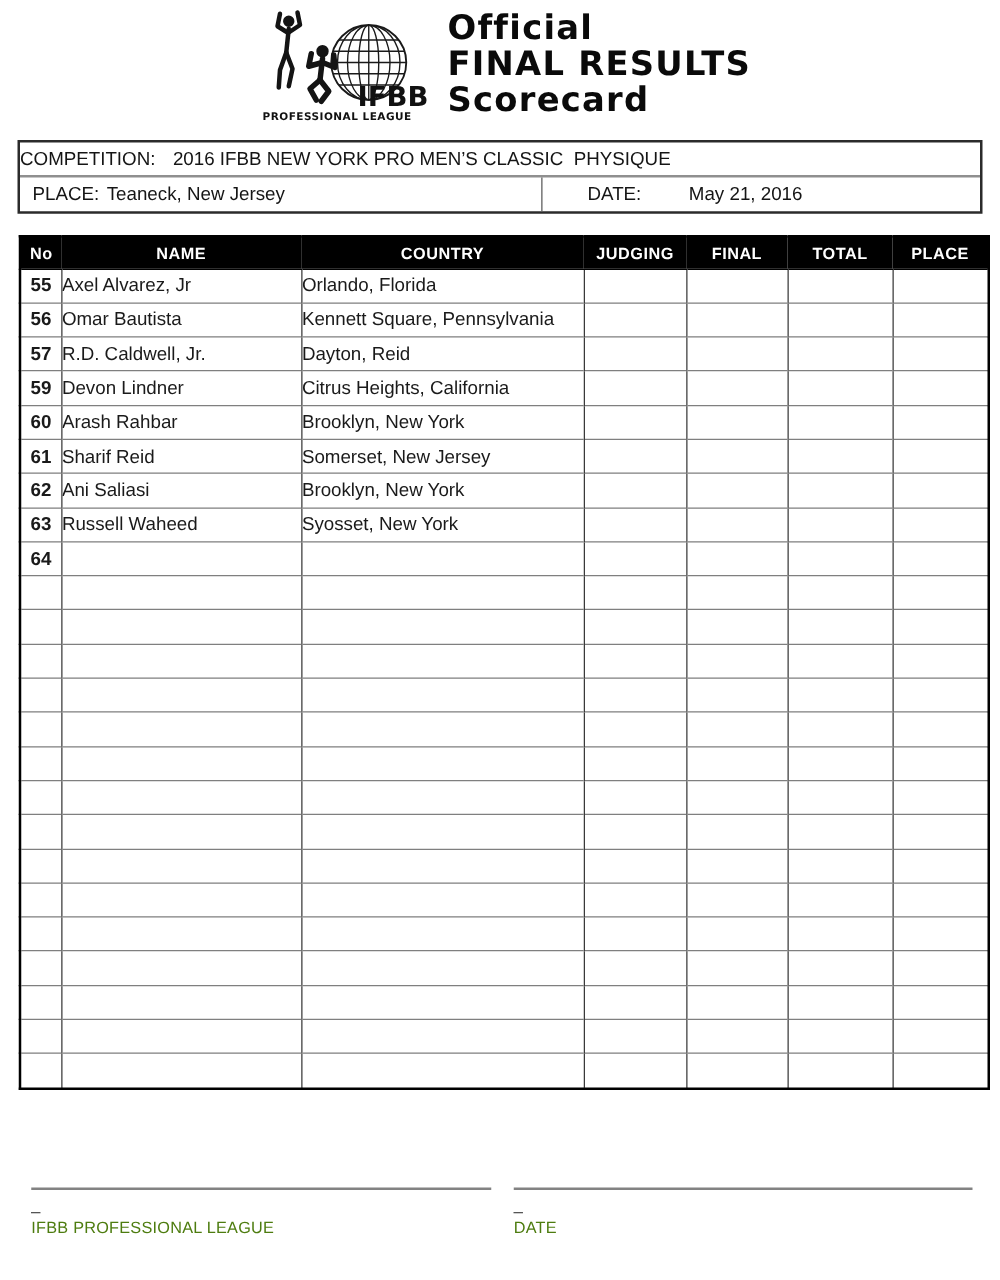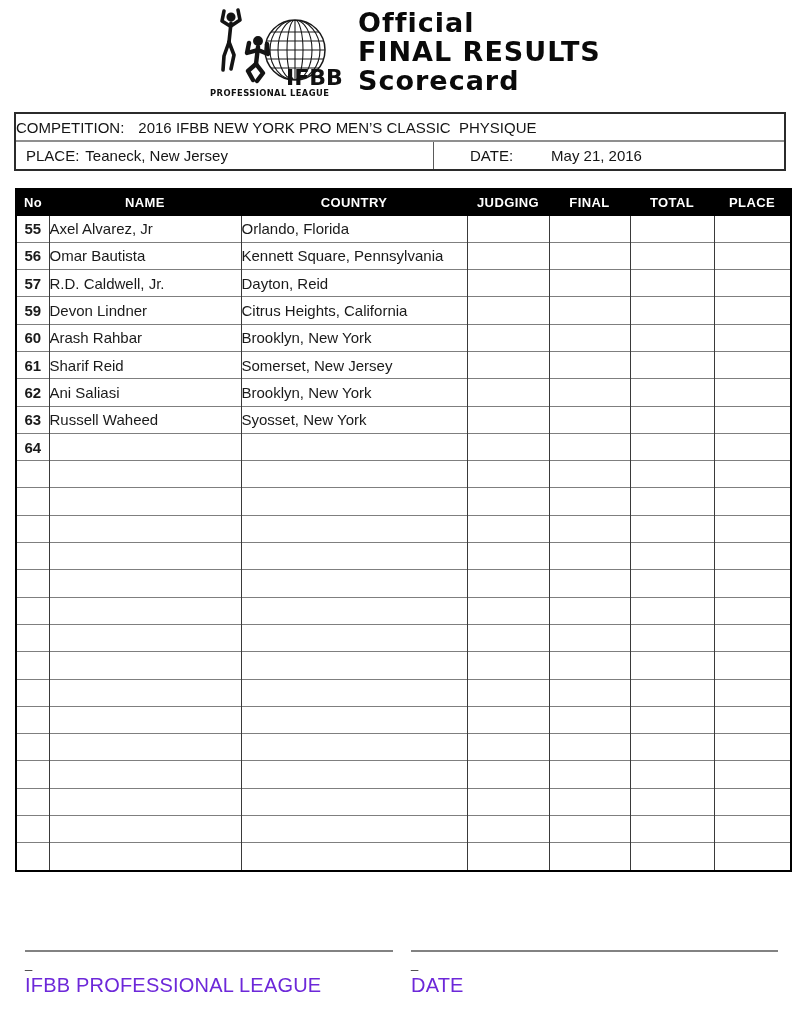--- a/index.html
+++ b/index.html
@@ -125,23 +125,23 @@
     position: absolute;
     top: 956px;
     font-size: 13px;
     color: #2a2a2a;
   }
   #sig-mark-left  { left: 25px; }
   #sig-mark-right { left: 411px; }
   .sig-label {
     position: absolute;
     top: 974px;
-    font-size: 20px;
+    font-size: 13px;
     letter-spacing: 0.2px;
-    color: #6d28d9;
+    color: #4d7c0f;
   }
   #sig-label-left  { left: 25px; }
   #sig-label-right { left: 411px; }
 </style>
 </head>
 <body>
 
 <div id="sheet">
 
   <div id="logo">

